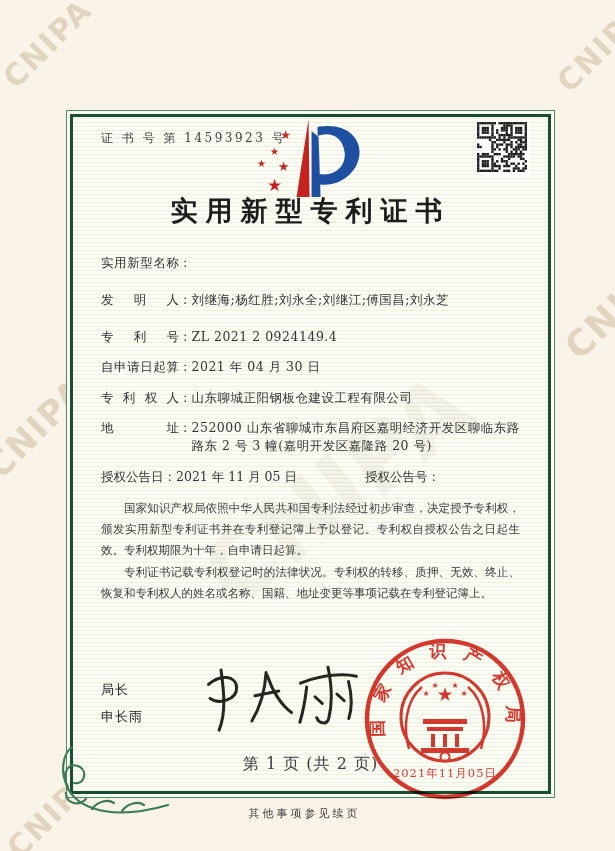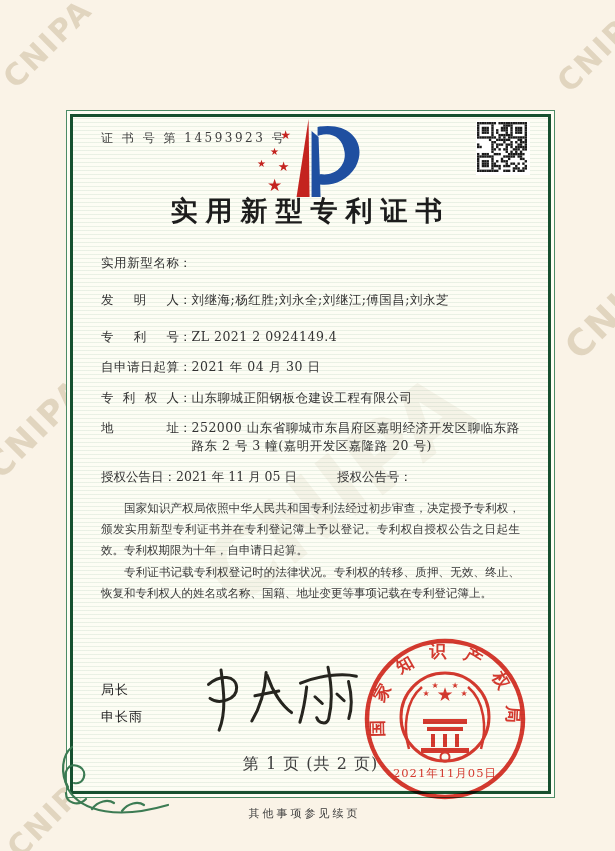--- a/index.html
+++ b/index.html
@@ -37,21 +37,21 @@
   .title{margin-top:46px;text-align:center;font-size:27px;font-weight:bold;
          letter-spacing:8px;color:#1c1c1c;}
 
   .fields{margin-top:25px;font-size:12.5px;color:#333;}
   .row{display:flex;margin-bottom:12px;line-height:1.45;}
   .row.sp{margin-bottom:19px;}
   .lbl{display:inline-block;width:78px;flex:0 0 78px;text-align:justify;text-align-last:justify;}
   .colon{flex:0 0 auto;}
   .val{flex:1;letter-spacing:0.5px;max-width:352px;}
 
-  .grant{display:flex;margin-top:14px;font-size:12.5px;color:#333;}
+  .grant{display:flex;margin-top:14px;font-size:12.5px;color:#333;gap:28px;}
   .grant .pair{display:flex;}
   .grant .pair + .pair{margin-left:40px;}
 
   .paras{margin-top:12px;font-size:11.5px;line-height:1.85;color:#3b3b3b;text-align:justify;}
   .paras p{margin:0;text-indent:2em;}
 
   .sig-area{display:flex;margin-top:66px;align-items:center;}
   .sig-titles{font-size:13px;color:#222;line-height:2.1;font-weight:500;letter-spacing:1px;}
   .sig-script{margin-left:46px;margin-top:-8px;}
 

